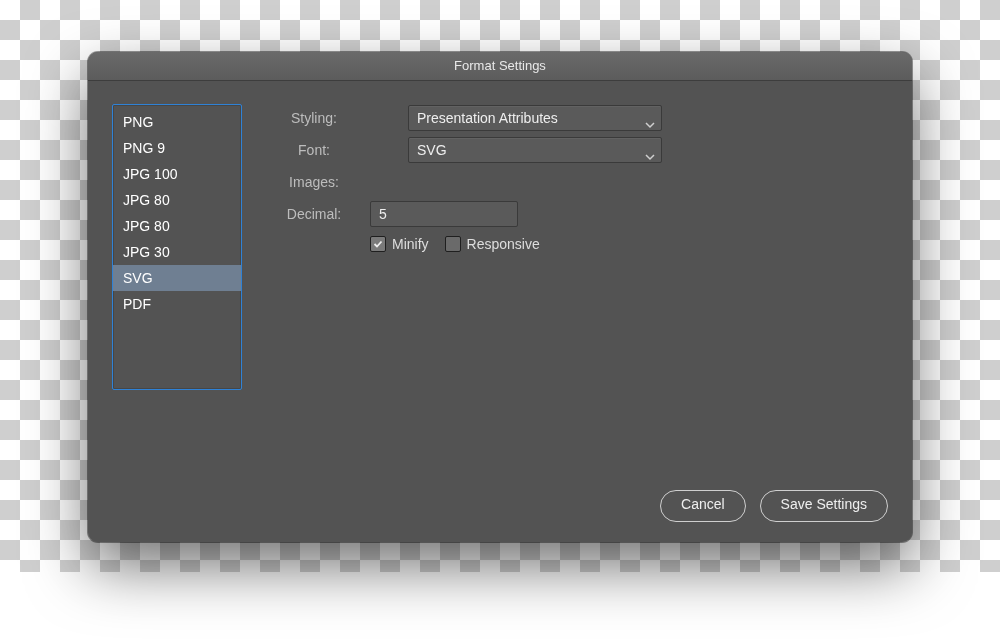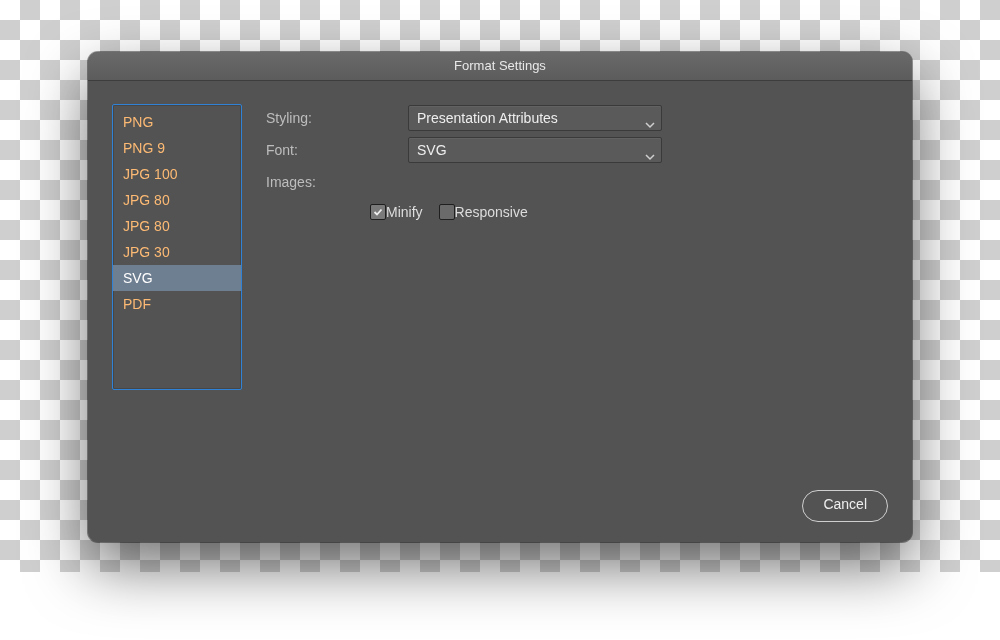--- a/index.html
+++ b/index.html
@@ -27,45 +27,45 @@
   }
   .body{position:absolute;left:0;right:0;top:28px;bottom:0;}
   .formats{
     position:absolute;left:24px;top:24px;width:128px;height:280px;
     border:1px solid #2f82d6;border-radius:2px;
     background:#535353;
     box-shadow:inset 0 0 0 1px rgba(0,0,0,.15);
     padding-top:4px;
   }
   .format-item{
-    padding:5px 10px;color:#fdba74;cursor:default;font-size:14px;
+    padding:5px 10px;color:#ffffff;cursor:default;font-size:14px;
   }
   .format-item.selected{background:#6f7f92;color:#fff;}
   .form{position:absolute;left:178px;top:22px;right:24px;}
   .row{display:flex;align-items:center;height:32px;}
-  .lbl{width:96px;text-align:left;color:#bdbdbd;padding-right:8px;font-size:14px;}
+  .lbl{width:96px;text-align:center;color:#bdbdbd;padding-right:8px;font-size:14px;}
   .select{
     position:relative;width:220px;height:24px;line-height:24px;
     background:#5a5a5a;border:1px solid #3a3a3a;color:#eee;
     padding:0 24px 0 8px;font-size:14px;border-radius:2px;
     box-shadow:inset 0 1px 0 rgba(255,255,255,.05);
     cursor:default;
     margin-left:38px;
   }
   .select .chev{
     position:absolute;right:6px;top:50%;transform:translateY(-50%);
     width:10px;height:10px;color:#cfcfcf;
   }
   .textfield{
     width:130px;height:24px;line-height:24px;
     background:#5a5a5a;border:1px solid #3a3a3a;color:#eee;
     padding:0 8px;font-size:14px;border-radius:2px;
   }
   .checks{display:flex;align-items:center;gap:16px;margin-left:104px;margin-top:6px;}
-  .cb{display:flex;align-items:center;cursor:default;}
+  .cb{display:flex;align-items:center;gap:6px;cursor:default;}
   .box{
     width:14px;height:14px;border:1px solid #1f1f1f;border-radius:2px;
     background:#6a6a6a;display:flex;align-items:center;justify-content:center;
   }
   .box.checked{background:#7a7a7a;}
   .box svg{width:10px;height:10px;color:#eee;}
   .footer{
     position:absolute;right:24px;bottom:20px;display:flex;gap:14px;
   }
   .btn{
@@ -118,37 +118,42 @@
                 </svg>
             </span>
           </div>
         </div>
 
         <div class="row">
           <div class="lbl">Images:</div>
         </div>
 
 
+        <div class="row">
+          <div class="lbl">Decimal:</div>
+          <div class="textfield">5</div>
+        </div>
 
         <div class="checks">
           <div class="cb">
             <span class="box checked">
               <svg viewBox="0 0 10 10">
                   <path d="M1.5 5 L4 7.5 L8.5 2.5" fill="none" stroke="currentColor" stroke-width="1.8"></path>
                 </svg>
             </span>
             <span>Minify</span>
           </div>
           <div class="cb">
             <span class="box"></span>
             <span>Responsive</span>
           </div>
         </div>
 
       </div>
 
       <div class="footer">
         <div class="btn">Cancel</div>
+        <div class="btn">Save Settings</div>
       </div>
 
     </div>
   </div>
 </div>
 
 </body></html>

